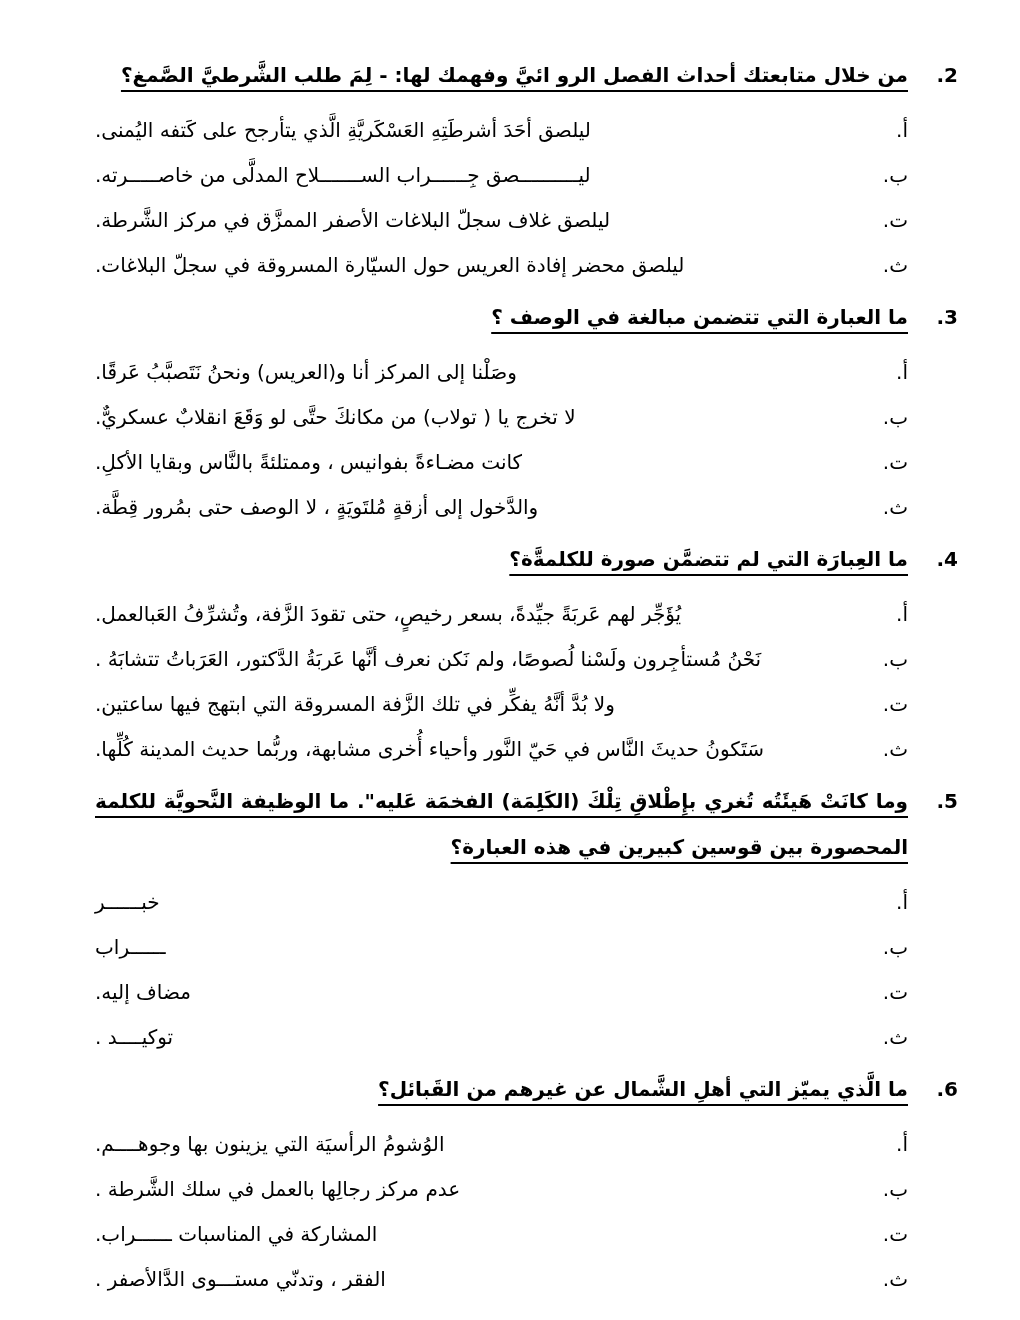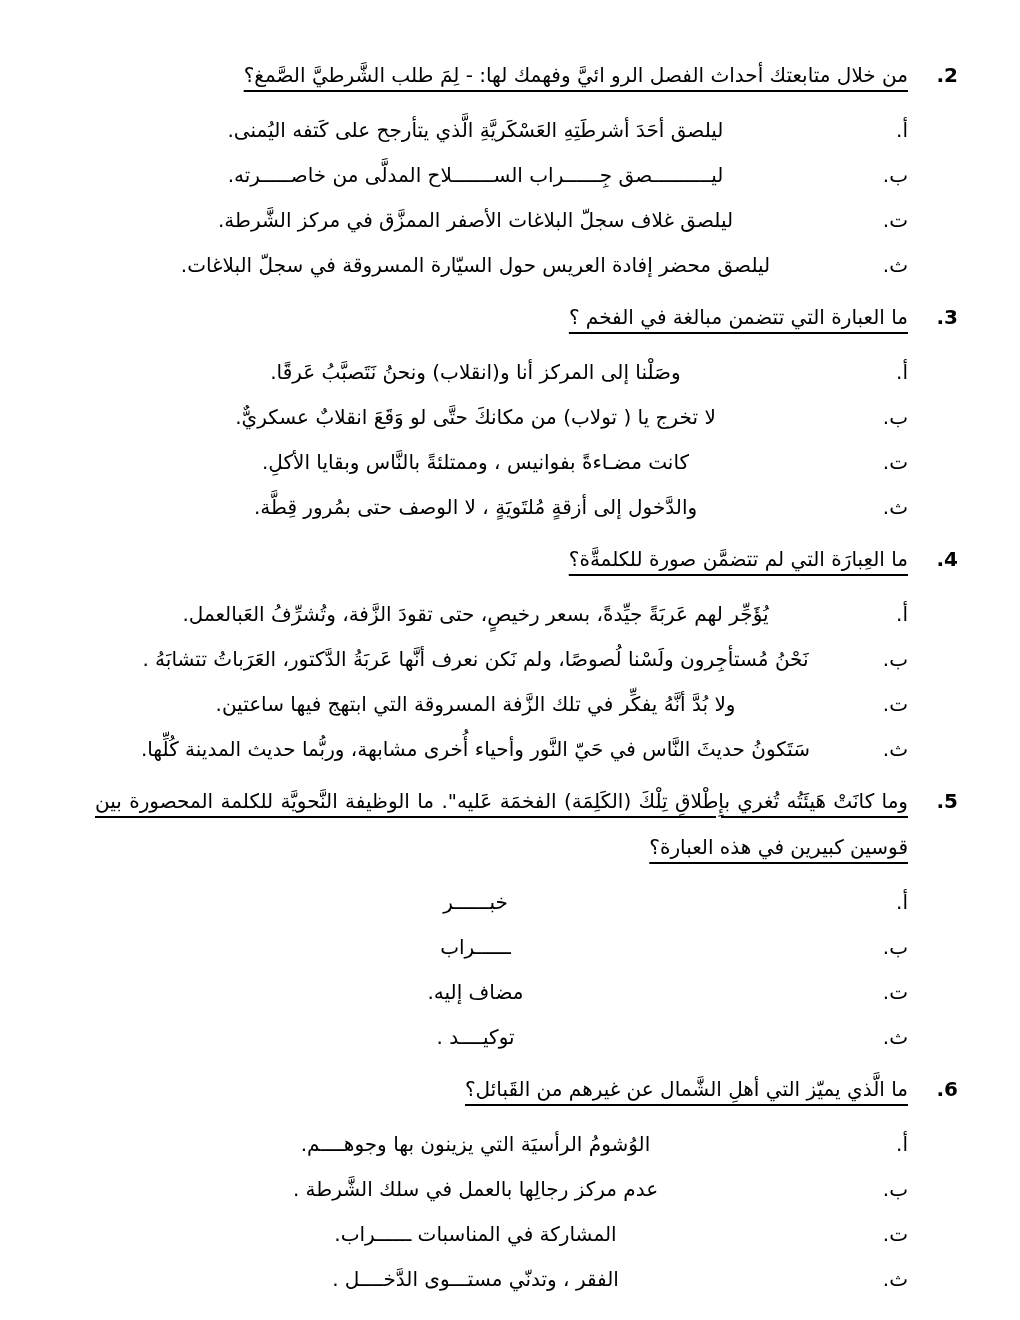--- a/index.html
+++ b/index.html
@@ -31,38 +31,38 @@
   .q-num {
     flex: 0 0 50px;
     font-size: 20px;
     font-weight: bold;
     line-height: 2.3;
     white-space: nowrap;
   }
   .q-title {
     flex: 1;
     font-size: 20px;
-    font-weight: normal;
+    font-weight: bold;
     line-height: 2.3;
     text-align: justify;
     text-align-last: right;
     text-decoration: underline;
     text-decoration-thickness: 1.5px;
     text-underline-offset: 8px;
   }
   .options { margin-right: 50px; }
   .option {
     display: flex;
     align-items: flex-start;
     margin-top: 19px;
     font-size: 20px;
     line-height: 1.3;
   }
   .opt-letter { flex: 0 0 52px; }
-  .opt-text { flex: 1; text-align: center; }
+  .opt-text { flex: 1; text-align: left; }
 </style>
 </head>
 <body>
 
 <div class="page">
 
   <div class="question">
     <div class="q-head">
       <span class="q-num">2.</span>
       <span class="q-title">من خلال متابعتك أحداث الفصل الرو ائيَّ وفهمك لها: - لِمَ طلب الشَّرطيَّ الصَّمغ؟</span>
@@ -83,26 +83,26 @@
       <div class="option">
         <span class="opt-letter">ث.</span>
         <span class="opt-text">ليلصق محضر إفادة العريس حول السيّارة المسروقة في سجلّ البلاغات.</span>
       </div>
     </div>
   </div>
 
   <div class="question">
     <div class="q-head">
       <span class="q-num">3.</span>
-      <span class="q-title">ما العبارة التي تتضمن مبالغة في الفخم ؟</span>
+      <span class="q-title">ما العبارة التي تتضمن مبالغة في الوصف ؟</span>
     </div>
     <div class="options">
       <div class="option">
         <span class="opt-letter">أ.</span>
-        <span class="opt-text">وصَلْنا إلى المركز أنا و(انقلاب) ونحنُ نَتَصبَّبُ عَرقًا.</span>
+        <span class="opt-text">وصَلْنا إلى المركز أنا و(العريس) ونحنُ نَتَصبَّبُ عَرقًا.</span>
       </div>
       <div class="option">
         <span class="opt-letter">ب.</span>
         <span class="opt-text">لا تخرج يا ( تولاب) من مكانكَ حتَّى لو وَقَعَ انقلابٌ عسكريٌّ.</span>
       </div>
       <div class="option">
         <span class="opt-letter">ت.</span>
         <span class="opt-text">كانت مضـاءةً بفوانيس ، وممتلئةً بالنَّاس وبقايا الأكلِ.</span>
       </div>
       <div class="option">
@@ -175,18 +175,18 @@
       <div class="option">
         <span class="opt-letter">ب.</span>
         <span class="opt-text">عدم مركز رجالِها بالعمل في سلك الشَّرطة .</span>
       </div>
       <div class="option">
         <span class="opt-letter">ت.</span>
         <span class="opt-text">المشاركة في المناسبات ــــــراب.</span>
       </div>
       <div class="option">
         <span class="opt-letter">ث.</span>
-        <span class="opt-text">الفقر ، وتدنّي مستـــوى الدَّخــــل .</span>
+        <span class="opt-text">الفقر ، وتدنّي مستـــوى الدَّالأصفر .</span>
       </div>
     </div>
   </div>
 
 </div>
 
 </body></html>

